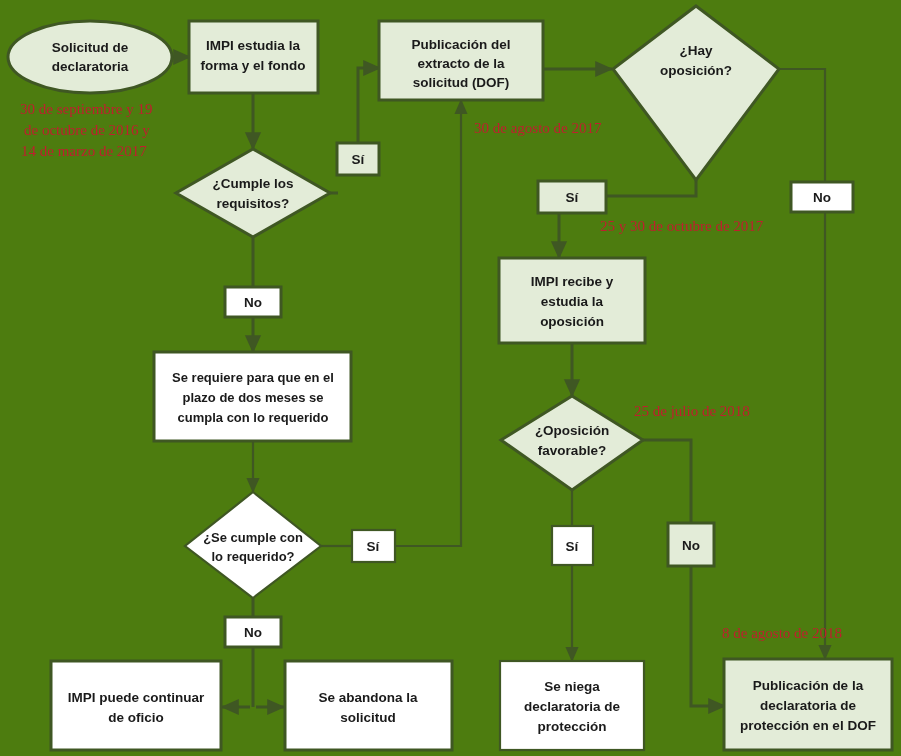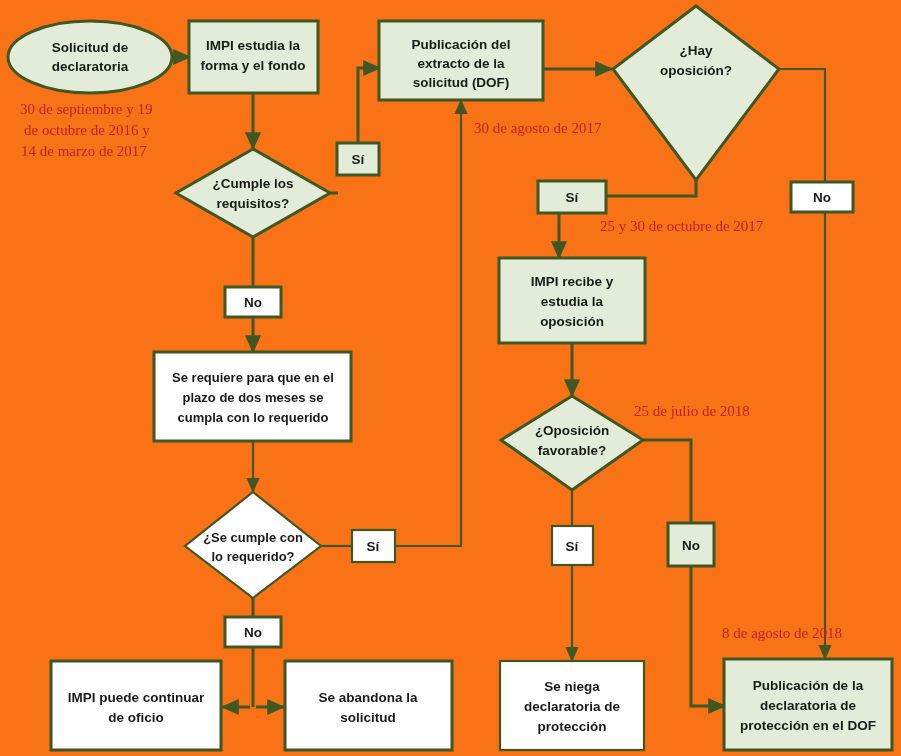--- a/index.html
+++ b/index.html
@@ -7,21 +7,21 @@
     padding: 0;
     background: #ffffff;
   }
   body {
     font-family: "Liberation Sans", sans-serif;
   }
   #canvas {
     position: relative;
     width: 901px;
     height: 756px;
-    background: #f97316;
+    background: #4d7c0f;
     overflow: hidden;
   }
   #flow-svg {
     position: absolute;
     left: 0;
     top: 0;
     width: 901px;
     height: 756px;
   }
   .node-text {

